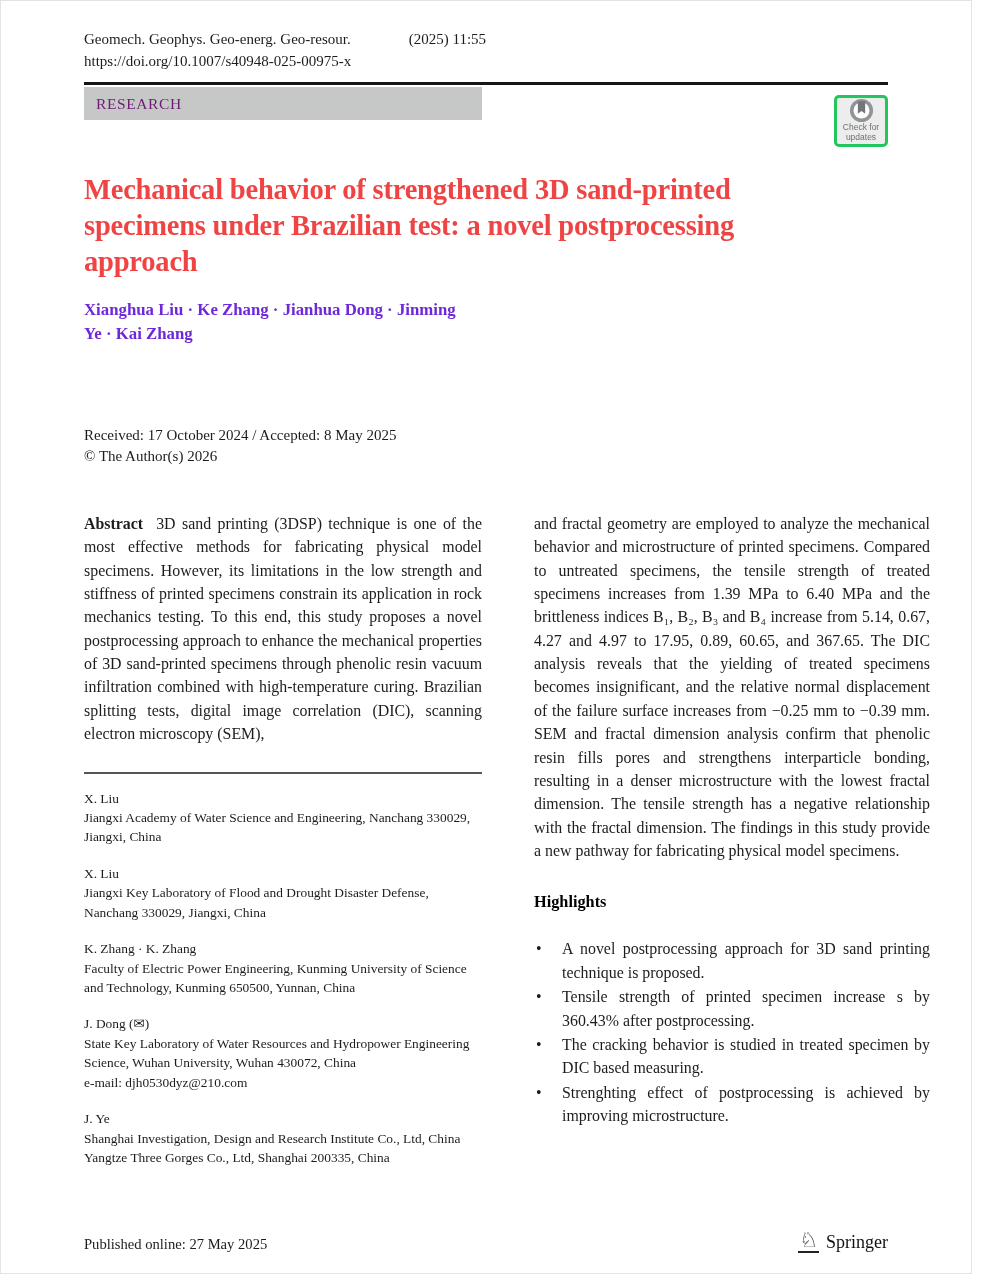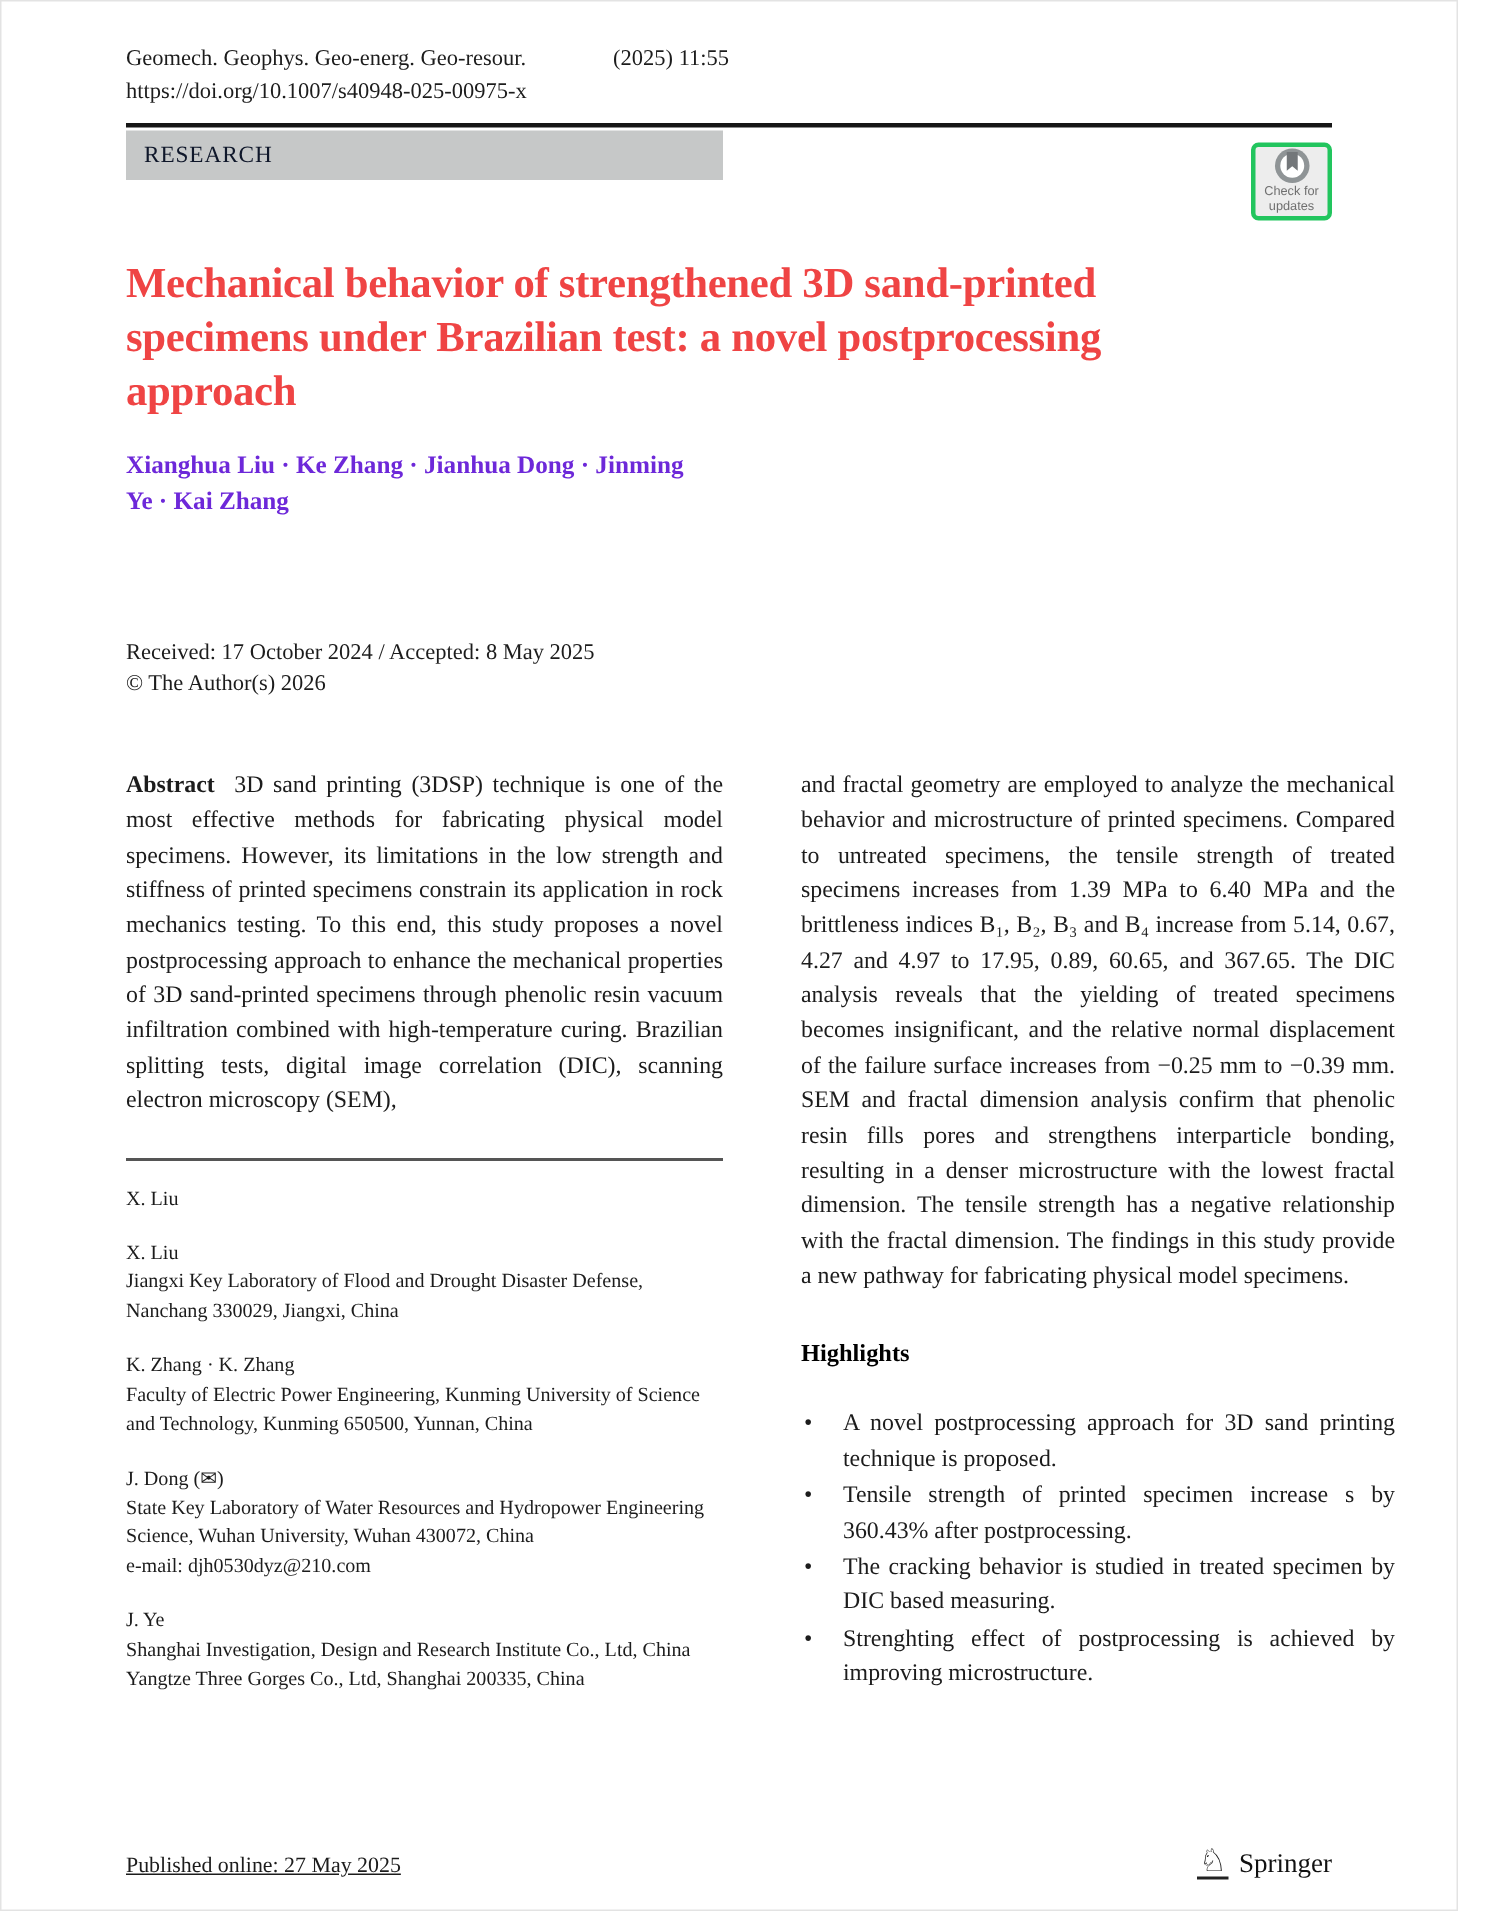--- a/index.html
+++ b/index.html
@@ -16,21 +16,21 @@
   }
   
   .journal-line { font-size:15px; line-height:1.45; }
   .journal-issue { margin-left:58px; }
   .doi { font-size:15px; line-height:1.45; }
   .top-rule { margin-top:9px; height:3px; background:#161616; }
   .band-row { position:relative; }
   .research-band {
     margin-top:2px; width:398px; height:33px; box-sizing:border-box;
     background:#c6c8c8; font-size:15.5px; letter-spacing:0.6px;
-    line-height:33px; padding-left:12px; color:#0f172a;
+    line-height:33px; padding-left:12px; color:#701a75;
   }
   .check-badge {
     position:absolute; top:8px; right:0;
     width:54px; height:52px; box-sizing:border-box;
     background:#ededed; border:3px solid #22c55e; border-radius:5px;
     display:flex; flex-direction:column; align-items:center; justify-content:center;
     cursor:pointer;
   }
   .check-badge .txt { font-family:"Liberation Sans","DejaVu Sans",sans-serif;
     font-size:8.5px; line-height:1.15; color:#6f6f6f; text-align:center; }
@@ -57,21 +57,21 @@
   .affil-block .names { display:block; }
   h2.highlights { margin:30px 0 25px 0; font-size:16.3px; font-weight:bold; color:#000; }
   .bullet-row { display:flex; margin-bottom:1px; font-size:15.9px; line-height:1.47; }
   .bullet-glyph { flex:none; width:28px; padding-left:2px; box-sizing:border-box; }
   .bullet-text { flex:1; text-align:justify; }
   
   .footer {
     position:absolute; left:83px; right:83px; bottom:20px;
     display:flex; justify-content:space-between; align-items:flex-end;
   }
-  .published { font-size:14.6px;text-decoration:underline; }
+  .published { font-size:14.6px; }
   .springer-logo { display:flex; align-items:center; gap:7px; font-size:18px; color:#111; }
   .knight { font-size:21px; line-height:0.9; border-bottom:2px solid #222; padding:0 1px 1px 1px; }
 </style>
 </head>
 <body>
 
 <div class="page">
 
   <div class="journal-line">
     <span>Geomech. Geophys. Geo-energ. Geo-resour.</span><span class="journal-issue">(2025) 11:55</span>
@@ -107,20 +107,21 @@
     <div class="col-left">
       <p class="abstract">
         <span class="abstract-label">Abstract</span><span>3D sand printing (3DSP) technique is one of the most effective methods for fabricating physical model specimens. However, its limitations in the low strength and stiffness of printed specimens constrain its application in rock mechanics testing. To this end, this study proposes a novel postprocessing approach to enhance the mechanical properties of 3D sand-printed specimens through phenolic resin vacuum infiltration combined with high-temperature curing. Brazilian splitting tests, digital image correlation (DIC), scanning electron microscopy (SEM),</span>
       </p>
 
       <div class="foot-rule"></div>
 
       <div>
         <div class="affil-block">
           <span class="names">X. Liu</span>
+          <span>Jiangxi Academy of Water Science and Engineering, Nanchang 330029, Jiangxi, China</span>
         </div>
         <div class="affil-block">
           <span class="names">X. Liu</span>
           <span>Jiangxi Key Laboratory of Flood and Drought Disaster Defense, Nanchang 330029, Jiangxi, China</span>
         </div>
         <div class="affil-block">
           <span class="names">K. Zhang · K. Zhang</span>
           <span>Faculty of Electric Power Engineering, Kunming University of Science and Technology, Kunming 650500, Yunnan, China</span>
         </div>
         <div class="affil-block">

